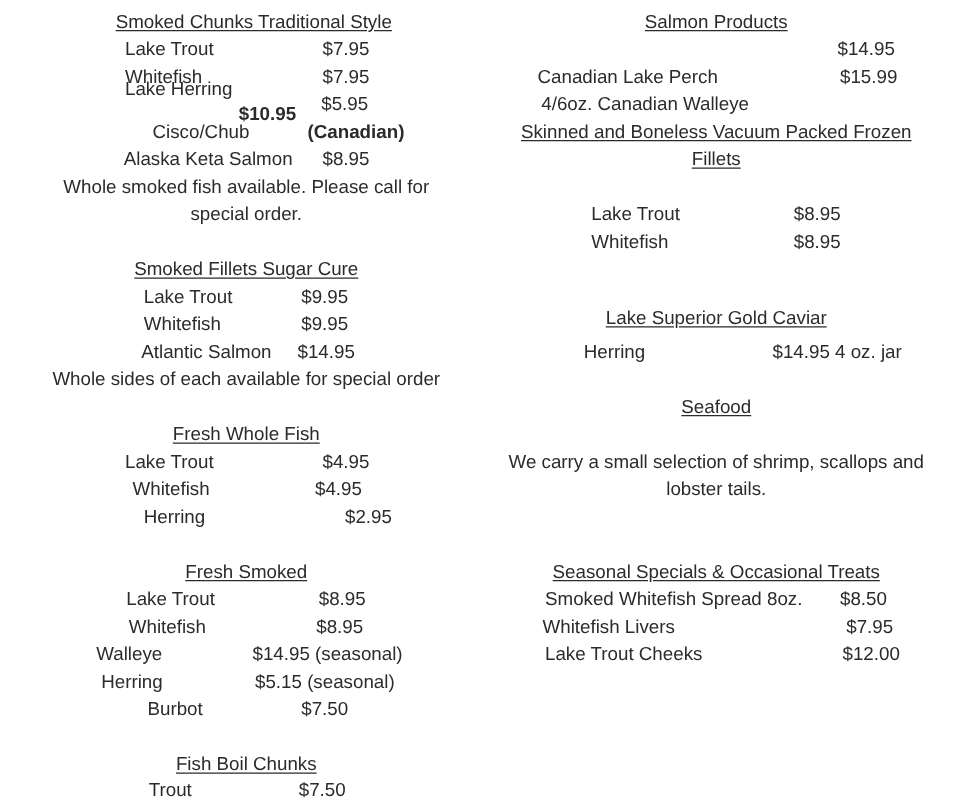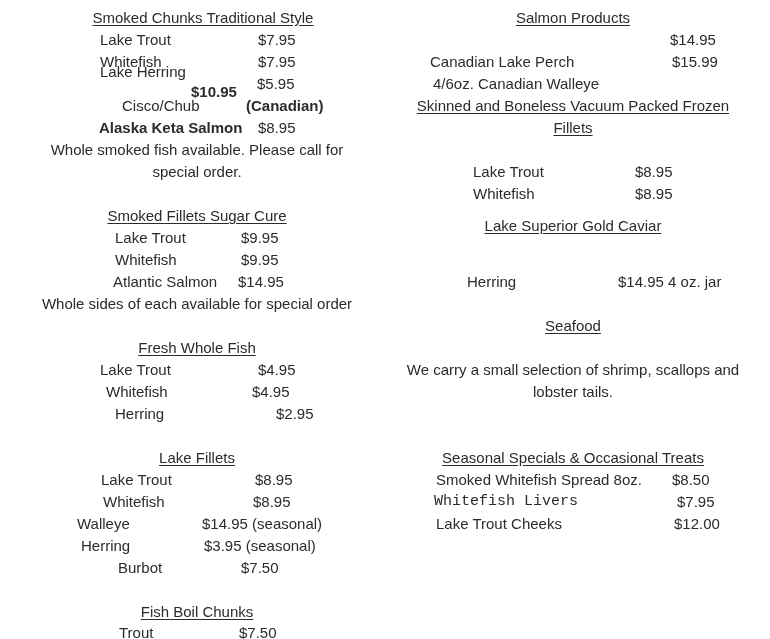--- a/index.html
+++ b/index.html
@@ -17,21 +17,21 @@
   <div class="t h c" style="left:203px; top:7px;">Smoked Chunks Traditional Style </div>
   <div class="t" style="left:100px; top:29px;">Lake Trout</div>
   <div class="t" style="left:258px; top:29px;">$7.95</div>
   <div class="t" style="left:100px; top:51px;">Whitefish</div>
   <div class="t" style="left:258px; top:51px;">$7.95</div>
   <div class="t" style="left:100px; top:61px;text-align:center;">Lake Herring</div>
   <div class="t" style="left:257px; top:73px;">$5.95</div>
   <div class="t" style="left:76px; top:95px;margin-left:46px;">Cisco/Chub</div>
   <div class="t" style="left:191px; top:81px;font-weight:bold;">$10.95</div>
   <div class="t" style="left:246px; top:95px;font-weight:bold;">(Canadian)</div>
-  <div class="t" style="left:99px; top:117px;font-weight:bold;">Alaska Keta Salmon</div>
+  <div class="t" style="left:99px; top:117px;">Alaska Keta Salmon</div>
   <div class="t" style="left:258px; top:117px;">$8.95</div>
   <div class="t c" style="left:197px; top:139px;">Whole smoked fish available. Please call for</div>
   <div class="t c" style="left:197px; top:161px;">special order.</div>
 
   <div class="t h c" style="left:197px; top:205px;">Smoked Fillets Sugar Cure</div>
   <div class="t" style="left:115px; top:227px;">Lake Trout</div>
   <div class="t" style="left:241px; top:227px;">$9.95</div>
   <div class="t" style="left:115px; top:249px;">Whitefish</div>
   <div class="t" style="left:241px; top:249px;">$9.95</div>
   <div class="t" style="left:113px; top:271px;">Atlantic Salmon</div>
@@ -39,29 +39,29 @@
   <div class="t c" style="left:197px; top:293px;">Whole sides of each available for special order</div>
 
   <div class="t h c" style="left:197px; top:337px;">Fresh Whole Fish</div>
   <div class="t" style="left:100px; top:359px;">Lake Trout</div>
   <div class="t" style="left:258px; top:359px;">$4.95</div>
   <div class="t" style="left:106px; top:381px;">Whitefish</div>
   <div class="t" style="left:252px; top:381px;">$4.95</div>
   <div class="t" style="left:115px; top:403px;">Herring</div>
   <div class="t" style="left:242px; top:403px;margin-left:34px;">$2.95</div>
 
-  <div class="t h c" style="left:197px; top:447px;">Lake Fillets</div>
+  <div class="t h c" style="left:197px; top:447px;">Fresh Smoked</div>
   <div class="t" style="left:101px; top:469px;">Lake Trout</div>
   <div class="t" style="left:255px; top:469px;">$8.95</div>
   <div class="t" style="left:103px; top:491px;">Whitefish</div>
   <div class="t" style="left:253px; top:491px;">$8.95</div>
   <div class="t" style="left:77px; top:513px;">Walleye</div>
   <div class="t" style="left:202px; top:513px;">$14.95 (seasonal)</div>
   <div class="t" style="left:81px; top:535px;">Herring</div>
-  <div class="t" style="left:204px; top:535px;">$3.95 (seasonal)</div>
+  <div class="t" style="left:204px; top:535px;">$5.15 (seasonal)</div>
   <div class="t" style="left:118px; top:557px;">Burbot</div>
   <div class="t" style="left:241px; top:557px;">$7.50</div>
 
   <div class="t h c" style="left:197px; top:601px;">Fish Boil Chunks</div>
   <div class="t" style="left:119px; top:622px;">Trout</div>
   <div class="t" style="left:239px; top:622px;">$7.50</div>
 </div>
 
 <div>
 
@@ -71,28 +71,28 @@
   <div class="t" style="left:430px; top:51px;">Canadian Lake Perch</div>
   <div class="t" style="left:672px; top:51px;">$15.99</div>
 
   <div class="t h c" style="left:573px; top:95px;">Skinned and Boneless Vacuum Packed Frozen</div>
   <div class="t h c" style="left:573px; top:117px;">Fillets</div>
   <div class="t" style="left:473px; top:161px;">Lake Trout</div>
   <div class="t" style="left:635px; top:161px;">$8.95</div>
   <div class="t" style="left:473px; top:183px;">Whitefish</div>
   <div class="t" style="left:635px; top:183px;">$8.95</div>
 
-  <div class="t h c" style="left:573px; top:215px;">Lake Superior Gold Caviar</div>
+  <div class="t h c" style="left:573px; top:244px;">Lake Superior Gold Caviar</div>
   <div class="t" style="left:467px; top:271px;">Herring</div>
   <div class="t" style="left:618px; top:271px;">$14.95 4 oz. jar</div>
 
   <div class="t h c" style="left:573px; top:315px;">Seafood</div>
   <div class="t c" style="left:573px; top:359px;">We carry a small selection of shrimp, scallops and</div>
   <div class="t c" style="left:573px; top:381px;">lobster tails.</div>
 
   <div class="t h c" style="left:573px; top:447px;">Seasonal Specials &amp; Occasional Treats</div>
   <div class="t" style="left:436px; top:469px;">Smoked Whitefish Spread 8oz.</div>
   <div class="t" style="left:672px; top:469px;">$8.50</div>
-  <div class="t" style="left:434px; top:491px;font-family:Liberation Mono, monospace;">Whitefish Livers</div>
+  <div class="t" style="left:434px; top:491px;">Whitefish Livers</div>
   <div class="t" style="left:677px; top:491px;">$7.95</div>
   <div class="t" style="left:436px; top:513px;">Lake Trout Cheeks</div>
   <div class="t" style="left:674px; top:513px;">$12.00</div>
 </div>
 
 </body></html>

